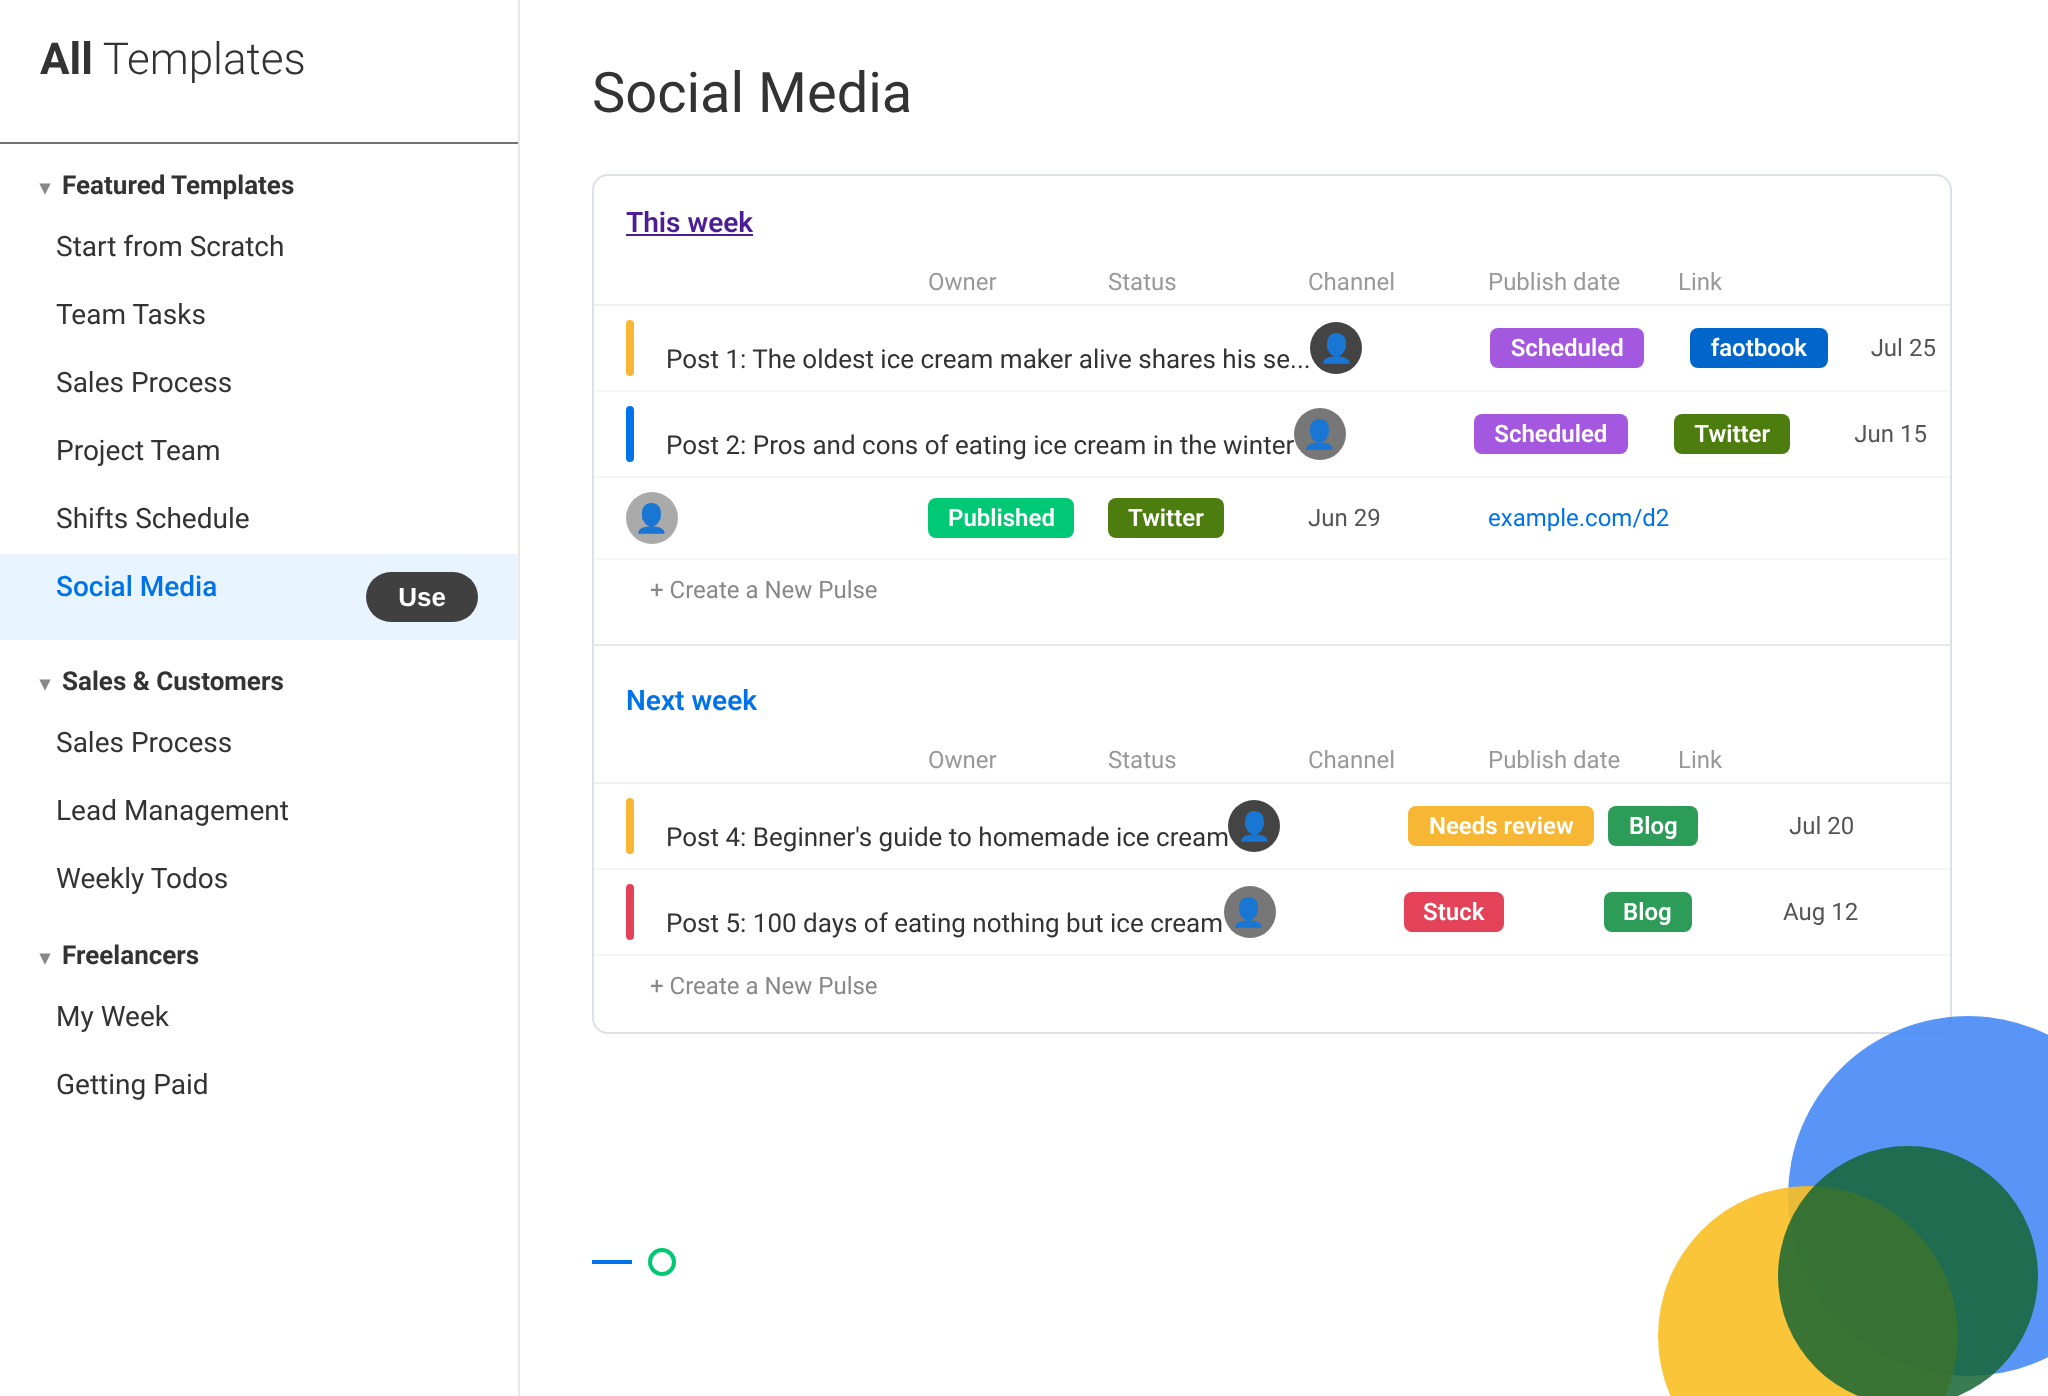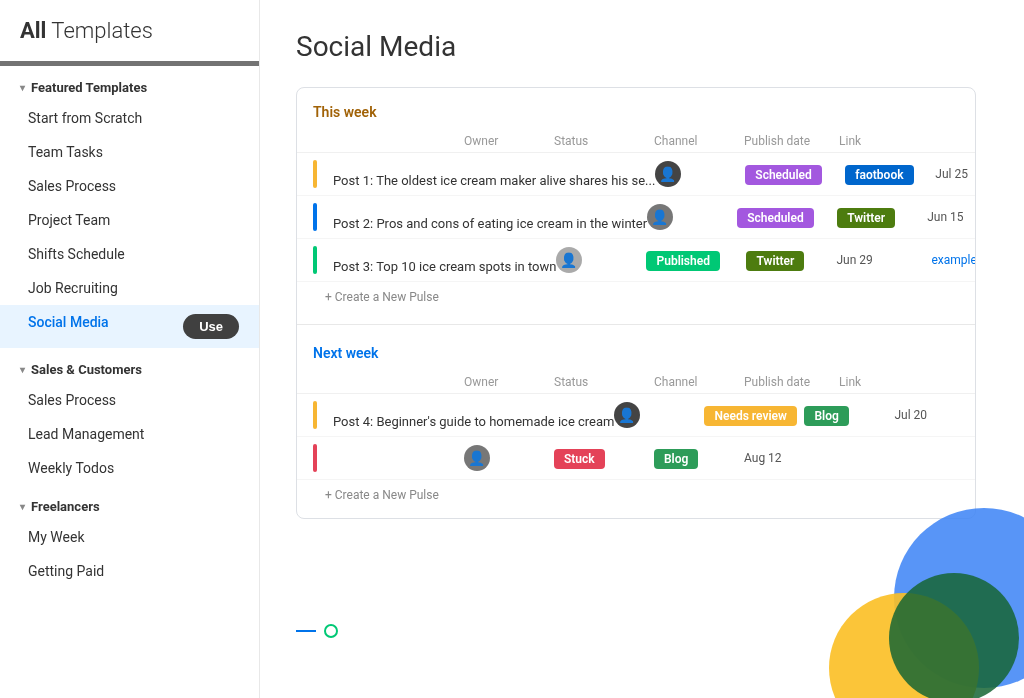--- a/index.html
+++ b/index.html
@@ -8,25 +8,25 @@
     
     #sidebar {
       width: 260px;
       min-width: 260px;
       border-right: 1px solid #e8e8e8;
       height: 698px;
       overflow-y: auto;
       padding: 0;
     }
     #sidebar-header {
-      padding: 18px 20px 18px 20px;
+      padding: 18px 20px 28px 20px;
       font-size: 22px;
       font-weight: 300;
       color: #333;
-      border-bottom: 5px solid #737373;
+      border-bottom: 1px solid #737373;
     }
     #sidebar-header strong { font-weight: 700; }
 
     .sidebar-section-label {
       display: flex;
       align-items: center;
       padding: 14px 20px 6px 20px;
       font-size: 13px;
       font-weight: 700;
       color: #333;
@@ -90,21 +90,21 @@
 
     .group-section {
       padding: 16px 0 10px 0;
     }
 
     .group-label {
       font-size: 14px;
       font-weight: 600;
       padding: 0 16px 10px 16px;
     }
-    .group-label.this-week { color: #a16207; }
+    .group-label.this-week { color: #4c1d95; text-decoration: underline; }
     .group-label.next-week { color: #0073ea; }
 
     .table-header {
       display: grid;
       grid-template-columns: 1fr 90px 100px 90px 95px 120px;
       padding: 4px 16px;
       font-size: 12px;
       color: #999;
       border-bottom: 1px solid #f0f0f0;
     }
@@ -245,23 +245,20 @@
           <span>Team Tasks</span>
         </div>
         <div class="sidebar-item">
           <span>Sales Process</span>
         </div>
         <div class="sidebar-item">
           <span>Project Team</span>
         </div>
         <div class="sidebar-item">
           <span>Shifts Schedule</span>
-        </div>
-        <div class="sidebar-item">
-          <span>Job Recruiting</span>
         </div>
         <div class="sidebar-item active">
           <span>Social Media</span>
           <button class="use-btn">Use</button>
         </div>
       </div>
       <div>
         <div class="sidebar-section-label">
           <span class="chevron">▾</span>
           <span>Sales &amp; Customers</span>
@@ -323,24 +320,20 @@
             <span class="row-title">Post 2: Pros and cons of eating ice cream in the winter</span>
           </div>
           <div>
             <div class="avatar medium" style="font-size: 14px; color: rgb(255, 255, 255);">👤</div>
           </div>
           <div><span class="status-badge status-scheduled">Scheduled</span></div>
           <div><span class="channel-badge channel-twitter">Twitter</span></div>
           <div class="date-text">Jun 15</div>
         </div>
         <div class="table-row">
-          <div class="row-indicator">
-            <div class="color-dot" style="background: rgb(0, 200, 117);"></div>
-            <span class="row-title">Post 3: Top 10 ice cream spots in town</span>
-          </div>
           <div>
             <div class="avatar light" style="font-size: 14px; color: rgb(255, 255, 255);">👤</div>
           </div>
           <div><span class="status-badge status-published">Published</span></div>
           <div><span class="channel-badge channel-twitter">Twitter</span></div>
           <div class="date-text">Jun 29</div>
           <div class="link-text">example.com/d2</div>
         </div>
         <div class="create-pulse">+ Create a New Pulse</div>
       </div>
@@ -363,20 +356,21 @@
           <div>
             <div class="avatar dark" style="font-size: 14px; color: rgb(255, 255, 255);">👤</div>
           </div>
           <div><span class="status-badge status-needs-review">Needs review</span></div>
           <div><span class="channel-badge channel-blog">Blog</span></div>
           <div class="date-text">Jul 20</div>
         </div>
         <div class="table-row">
           <div class="row-indicator">
             <div class="color-dot" style="background: rgb(228, 66, 88);"></div>
+            <span class="row-title">Post 5: 100 days of eating nothing but ice cream</span>
           </div>
           <div>
             <div class="avatar medium" style="font-size: 14px; color: rgb(255, 255, 255);">👤</div>
           </div>
           <div><span class="status-badge status-stuck">Stuck</span></div>
           <div><span class="channel-badge channel-blog">Blog</span></div>
           <div class="date-text">Aug 12</div>
           <div class="link-text"></div>
         </div>
         <div class="create-pulse">+ Create a New Pulse</div>

